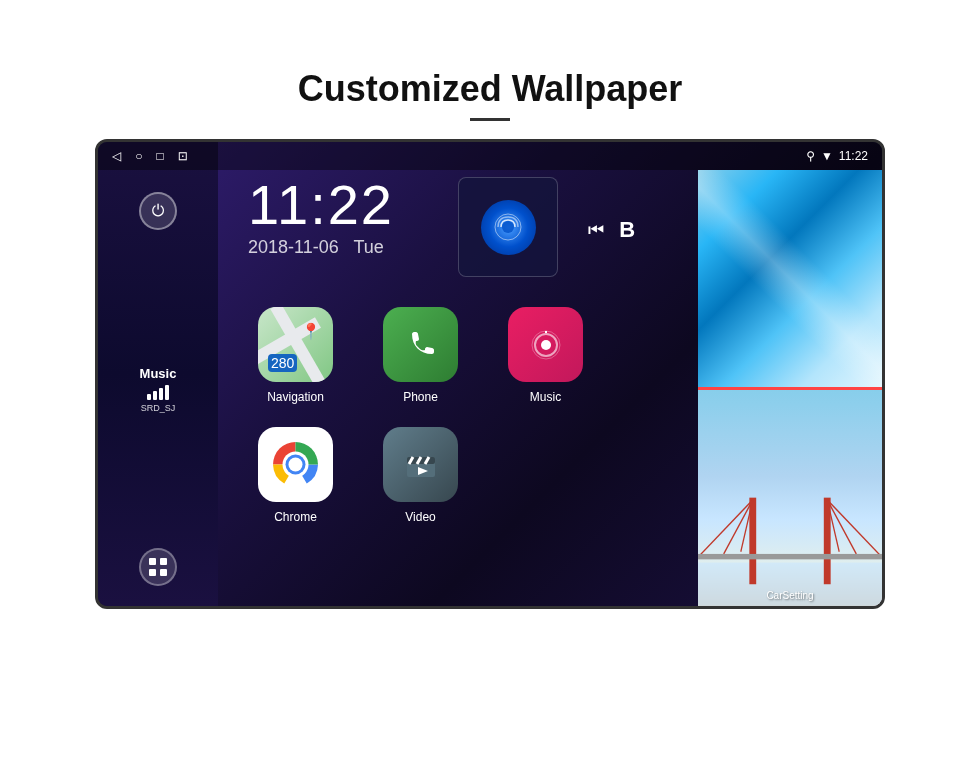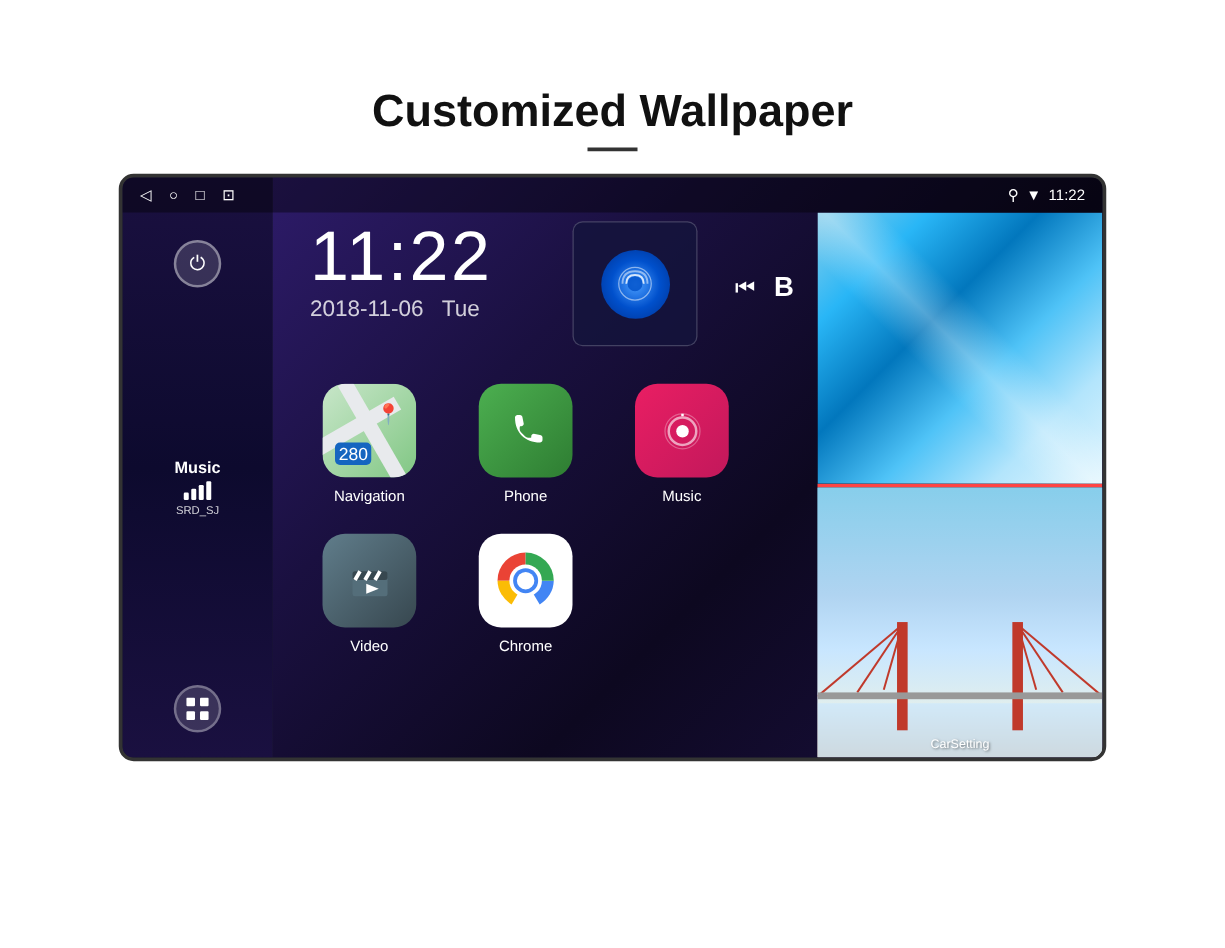--- a/index.html
+++ b/index.html
@@ -342,21 +342,21 @@
     .chrome-svg {
       width: 65px;
       height: 65px;
     }
 
     
     .right-panel {
       position: absolute;
       top: 28px;
       right: 0;
-      width: 228px;
+      width: 184px;
       height: calc(100% - 28px);
       display: flex;
       flex-direction: column;
     }
 
     .wallpaper-thumb {
       flex: 1;
       overflow: hidden;
     }
 
@@ -517,60 +517,60 @@
               <circle cx="20" cy="20" r="5" fill="white"></circle>
               <path d="M20 8 L20 6" stroke="white" stroke-width="2" fill="none"></path>
               <circle cx="20" cy="20" r="11" fill="none" stroke="rgba(255,255,255,0.6)" stroke-width="2"></circle>
             </svg>
           </div>
           <span class="app-label">Music</span>
         </div>
 
 
         <div class="app-item">
+          <div class="app-icon" style="background:#fff;">
+            <svg class="chrome-svg" viewBox="0 0 65 65" xmlns="http://www.w3.org/2000/svg">
+
+              <circle cx="32.5" cy="32.5" r="32.5" fill="#fff"></circle>
+
+              <path d="M32.5 32.5 L10 32.5 A22.5 22.5 0 0 1 32.5 10 Z" fill="#EA4335"></path>
+
+              <path d="M32.5 32.5 L55 32.5 A22.5 22.5 0 0 1 43.75 51.5 Z" fill="#4285F4"></path>
+
+              <path d="M32.5 32.5 L21.25 51.5 A22.5 22.5 0 0 1 10 32.5 Z" fill="#FBBC05"></path>
+
+              <path d="M32.5 10 A22.5 22.5 0 0 1 55 32.5 L32.5 32.5 Z" fill="#34A853"></path>
+
+              <circle cx="32.5" cy="32.5" r="13" fill="white"></circle>
+
+              <circle cx="32.5" cy="32.5" r="10" fill="#4285F4"></circle>
+
+              <circle cx="32.5" cy="32.5" r="7" fill="white"></circle>
+            </svg>
+          </div>
+          <span class="app-label">Chrome</span>
+        </div>
+
+        <div class="app-item">
           <div class="app-icon icon-video">
             <svg width="40" height="40" viewBox="0 0 40 40">
 
               <rect x="6" y="12" width="28" height="20" rx="2" fill="#546e7a"></rect>
               <rect x="6" y="12" width="28" height="7" rx="2" fill="#37474f"></rect>
 
               <line x1="12" y1="12" x2="8" y2="19" stroke="white" stroke-width="3"></line>
               <line x1="20" y1="12" x2="16" y2="19" stroke="white" stroke-width="3"></line>
               <line x1="28" y1="12" x2="24" y2="19" stroke="white" stroke-width="3"></line>
 
               <polygon points="17,22 17,30 27,26" fill="white"></polygon>
             </svg>
           </div>
           <span class="app-label">Video</span>
         </div>
 
-        <div class="app-item">
-          <div class="app-icon" style="background:#fff;">
-            <svg class="chrome-svg" viewBox="0 0 65 65" xmlns="http://www.w3.org/2000/svg">
-
-              <circle cx="32.5" cy="32.5" r="32.5" fill="#fff"></circle>
-
-              <path d="M32.5 32.5 L10 32.5 A22.5 22.5 0 0 1 32.5 10 Z" fill="#EA4335"></path>
-
-              <path d="M32.5 32.5 L55 32.5 A22.5 22.5 0 0 1 43.75 51.5 Z" fill="#4285F4"></path>
-
-              <path d="M32.5 32.5 L21.25 51.5 A22.5 22.5 0 0 1 10 32.5 Z" fill="#FBBC05"></path>
-
-              <path d="M32.5 10 A22.5 22.5 0 0 1 55 32.5 L32.5 32.5 Z" fill="#34A853"></path>
-
-              <circle cx="32.5" cy="32.5" r="13" fill="white"></circle>
-
-              <circle cx="32.5" cy="32.5" r="10" fill="#4285F4"></circle>
-
-              <circle cx="32.5" cy="32.5" r="7" fill="white"></circle>
-            </svg>
-          </div>
-          <span class="app-label">Chrome</span>
-        </div>
-
       </div>
 
       <div class="right-panel">
 
         <div class="wallpaper-thumb wallpaper-top">
           <div class="ice-pattern"></div>
         </div>
 
         <div class="thumb-separator"></div>
 

